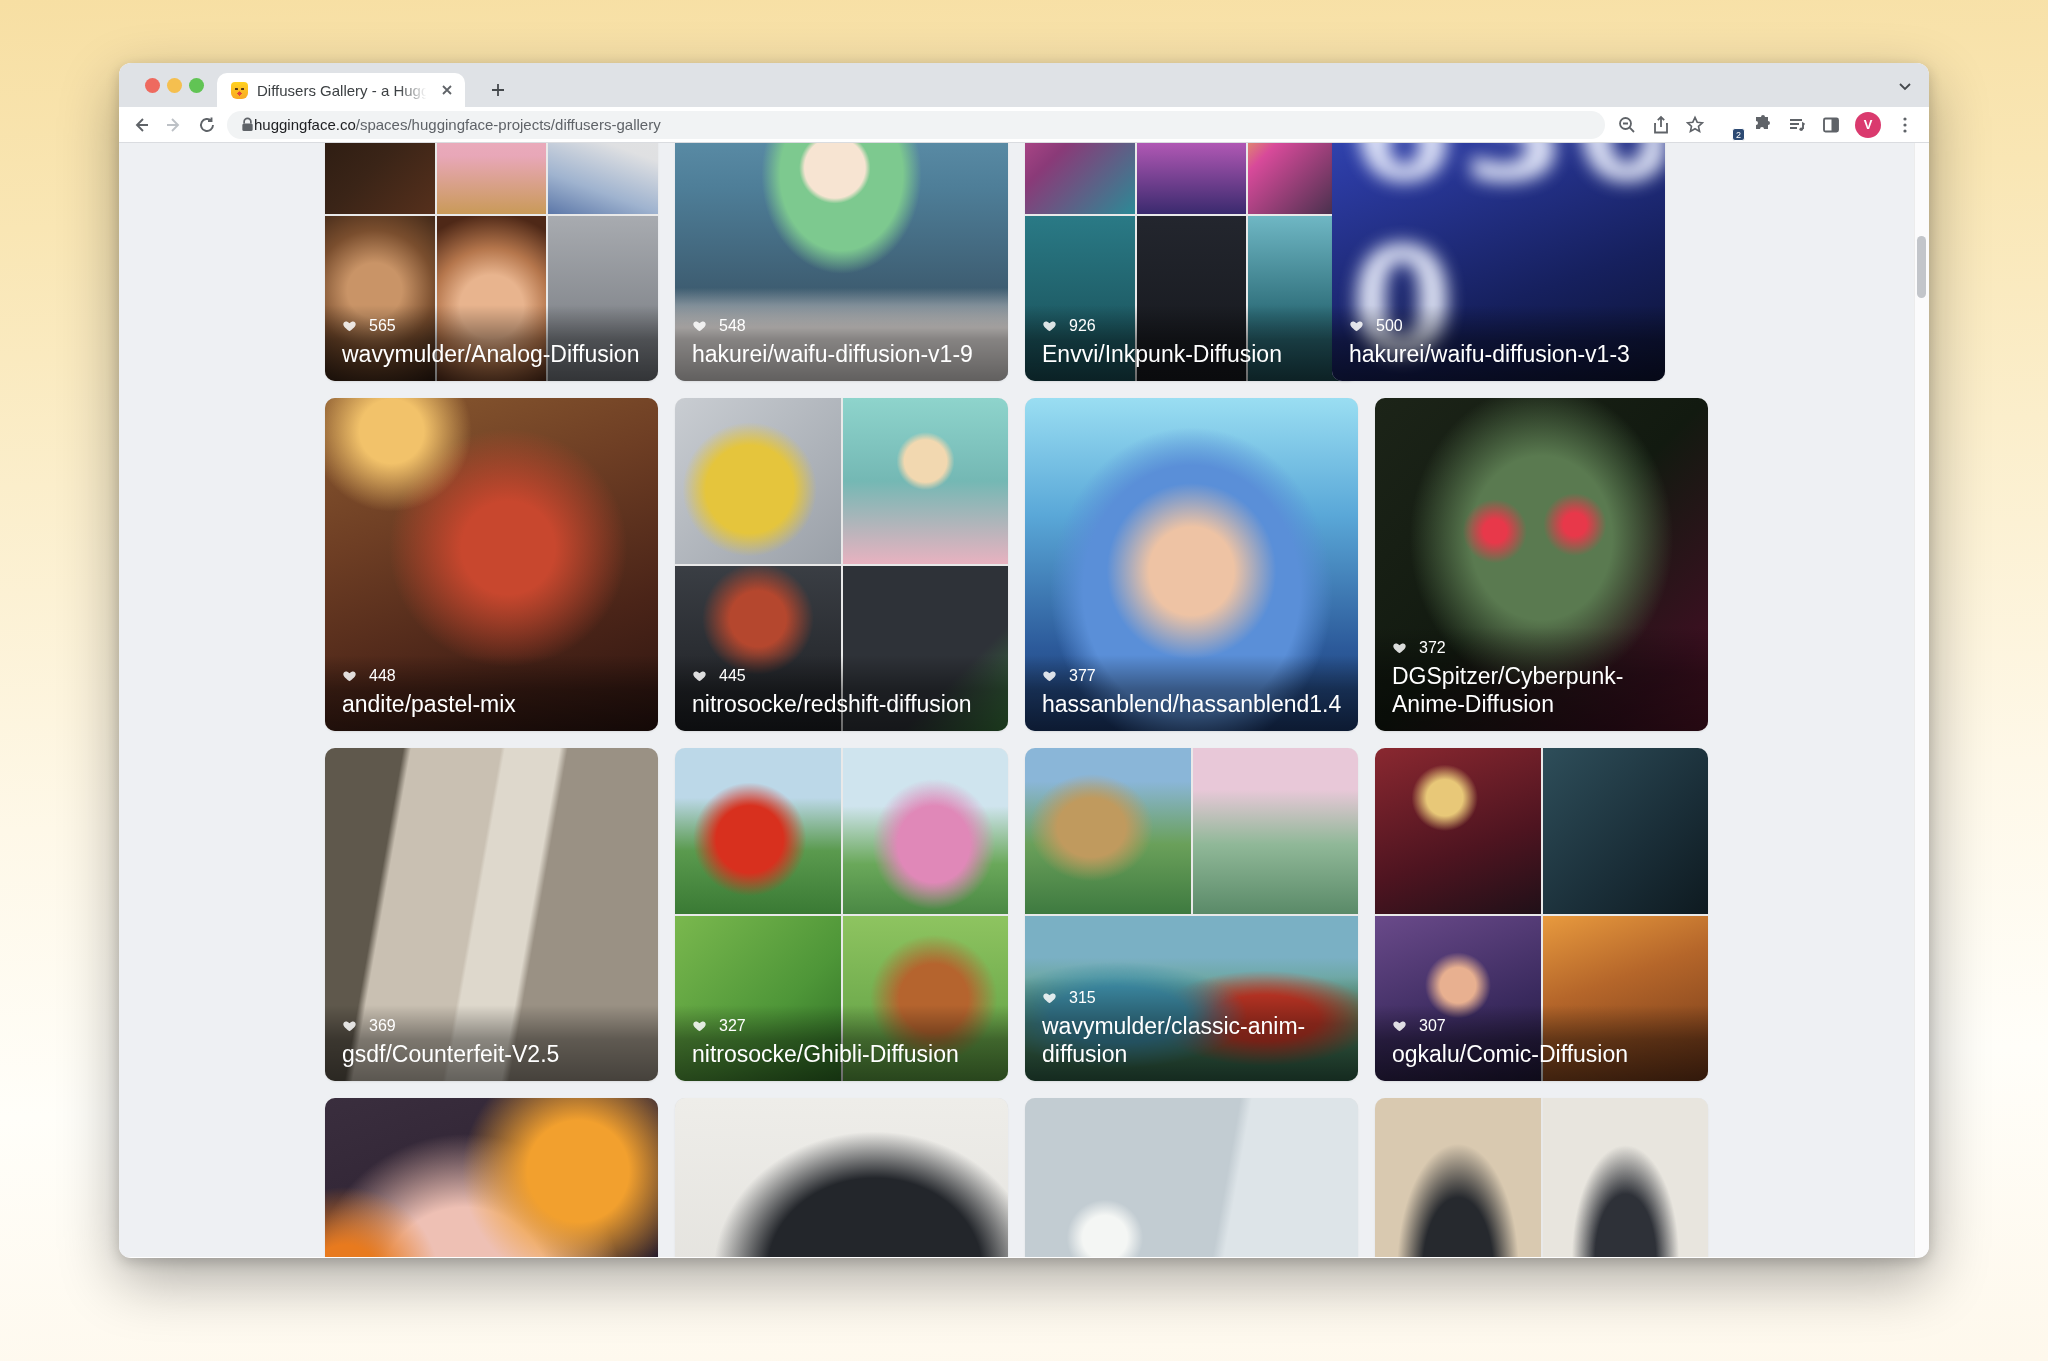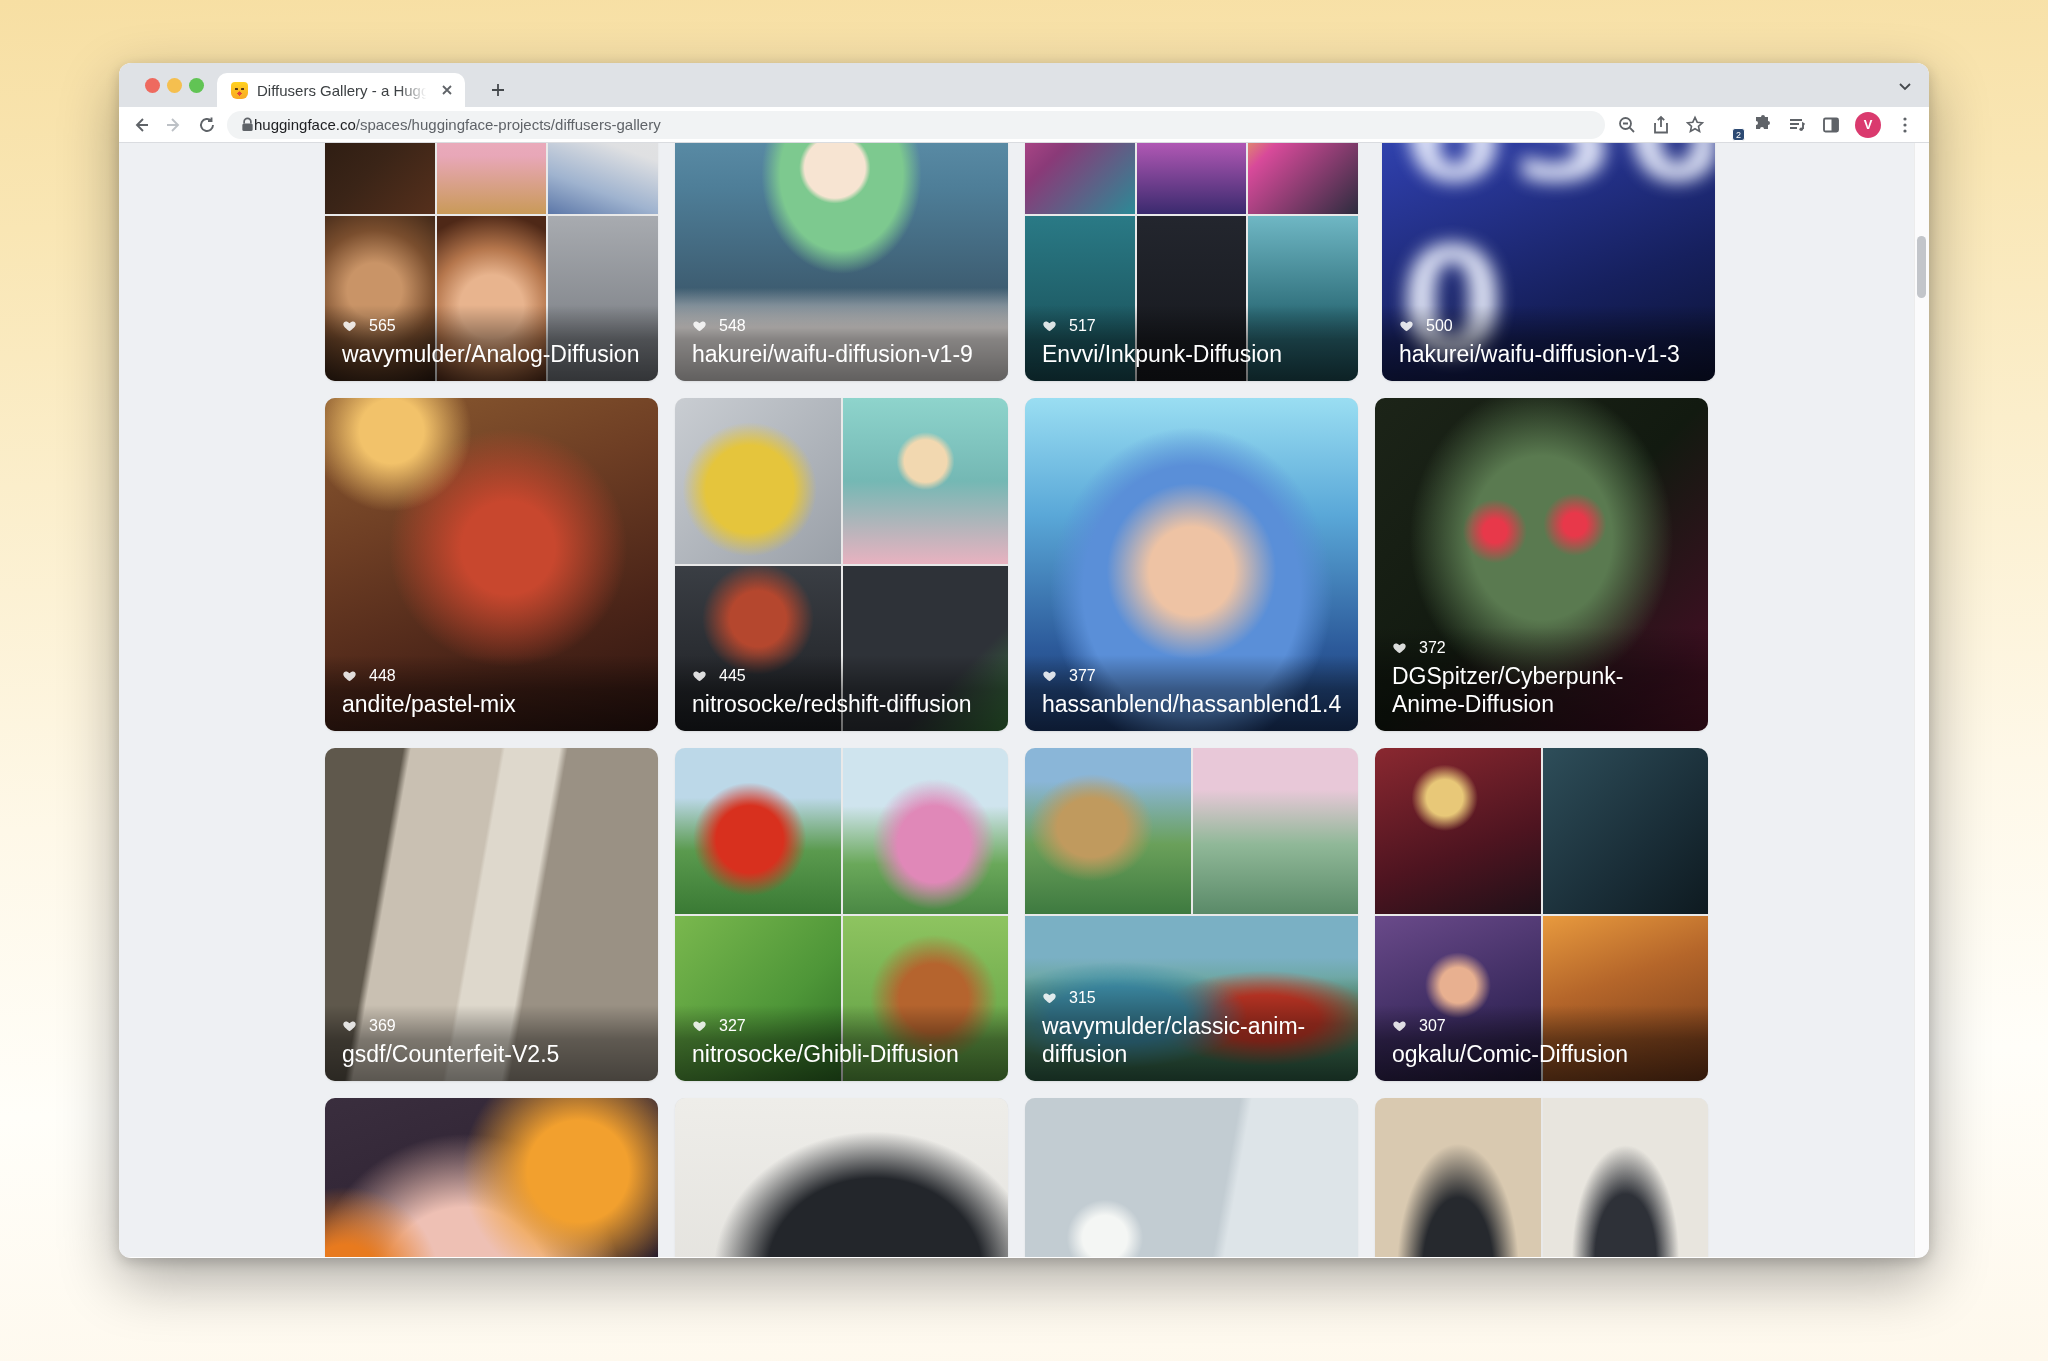--- a/index.html
+++ b/index.html
@@ -273,26 +273,26 @@
             <div class="tile" style="background: linear-gradient(rgb(42, 122, 134), rgb(23, 74, 82));"></div>
             <div class="tile" style="background: linear-gradient(rgb(35, 38, 46), rgb(21, 23, 28));"></div>
             <div class="tile" style="background: linear-gradient(rgb(111, 183, 196), rgb(46, 110, 122) 60%, rgb(28, 74, 82));"></div>
           </div>
     <div class="blur-text" hidden=""></div>
     <div class="card-label">
       <div class="likes">
         <svg class="heart" viewBox="0 0 24 24">
           <path d="M12 21s-7.6-4.9-10-9.3C.3 8 2 4.5 5.5 4.1 7.7 3.9 9.6 5 12 7.4 14.4 5 16.3 3.9 18.5 4.1 22 4.5 23.7 8 22 11.7 19.6 16.1 12 21 12 21z"></path>
         </svg>
-        <span class="likes-count">517</span>
+        <span class="likes-count">926</span>
       </div>
       <div class="model-name">Envvi/Inkpunk-Diffusion</div>
     </div>
   </article>
-        <article class="card" style="left: 1263px; top: -95px;">
+        <article class="card" style="left: 1213px; top: -95px;">
     <div class="collage layout-single">
             <div class="tile" style="background: linear-gradient(160deg, rgb(58, 85, 200) 0%, rgb(43, 58, 160) 30%, rgb(22, 32, 94) 70%, rgb(12, 18, 50) 100%);"></div>
           </div>
     <div class="blur-text">630 0</div>
     <div class="card-label">
       <div class="likes">
         <svg class="heart" viewBox="0 0 24 24">
           <path d="M12 21s-7.6-4.9-10-9.3C.3 8 2 4.5 5.5 4.1 7.7 3.9 9.6 5 12 7.4 14.4 5 16.3 3.9 18.5 4.1 22 4.5 23.7 8 22 11.7 19.6 16.1 12 21 12 21z"></path>
         </svg>
         <span class="likes-count">500</span>

